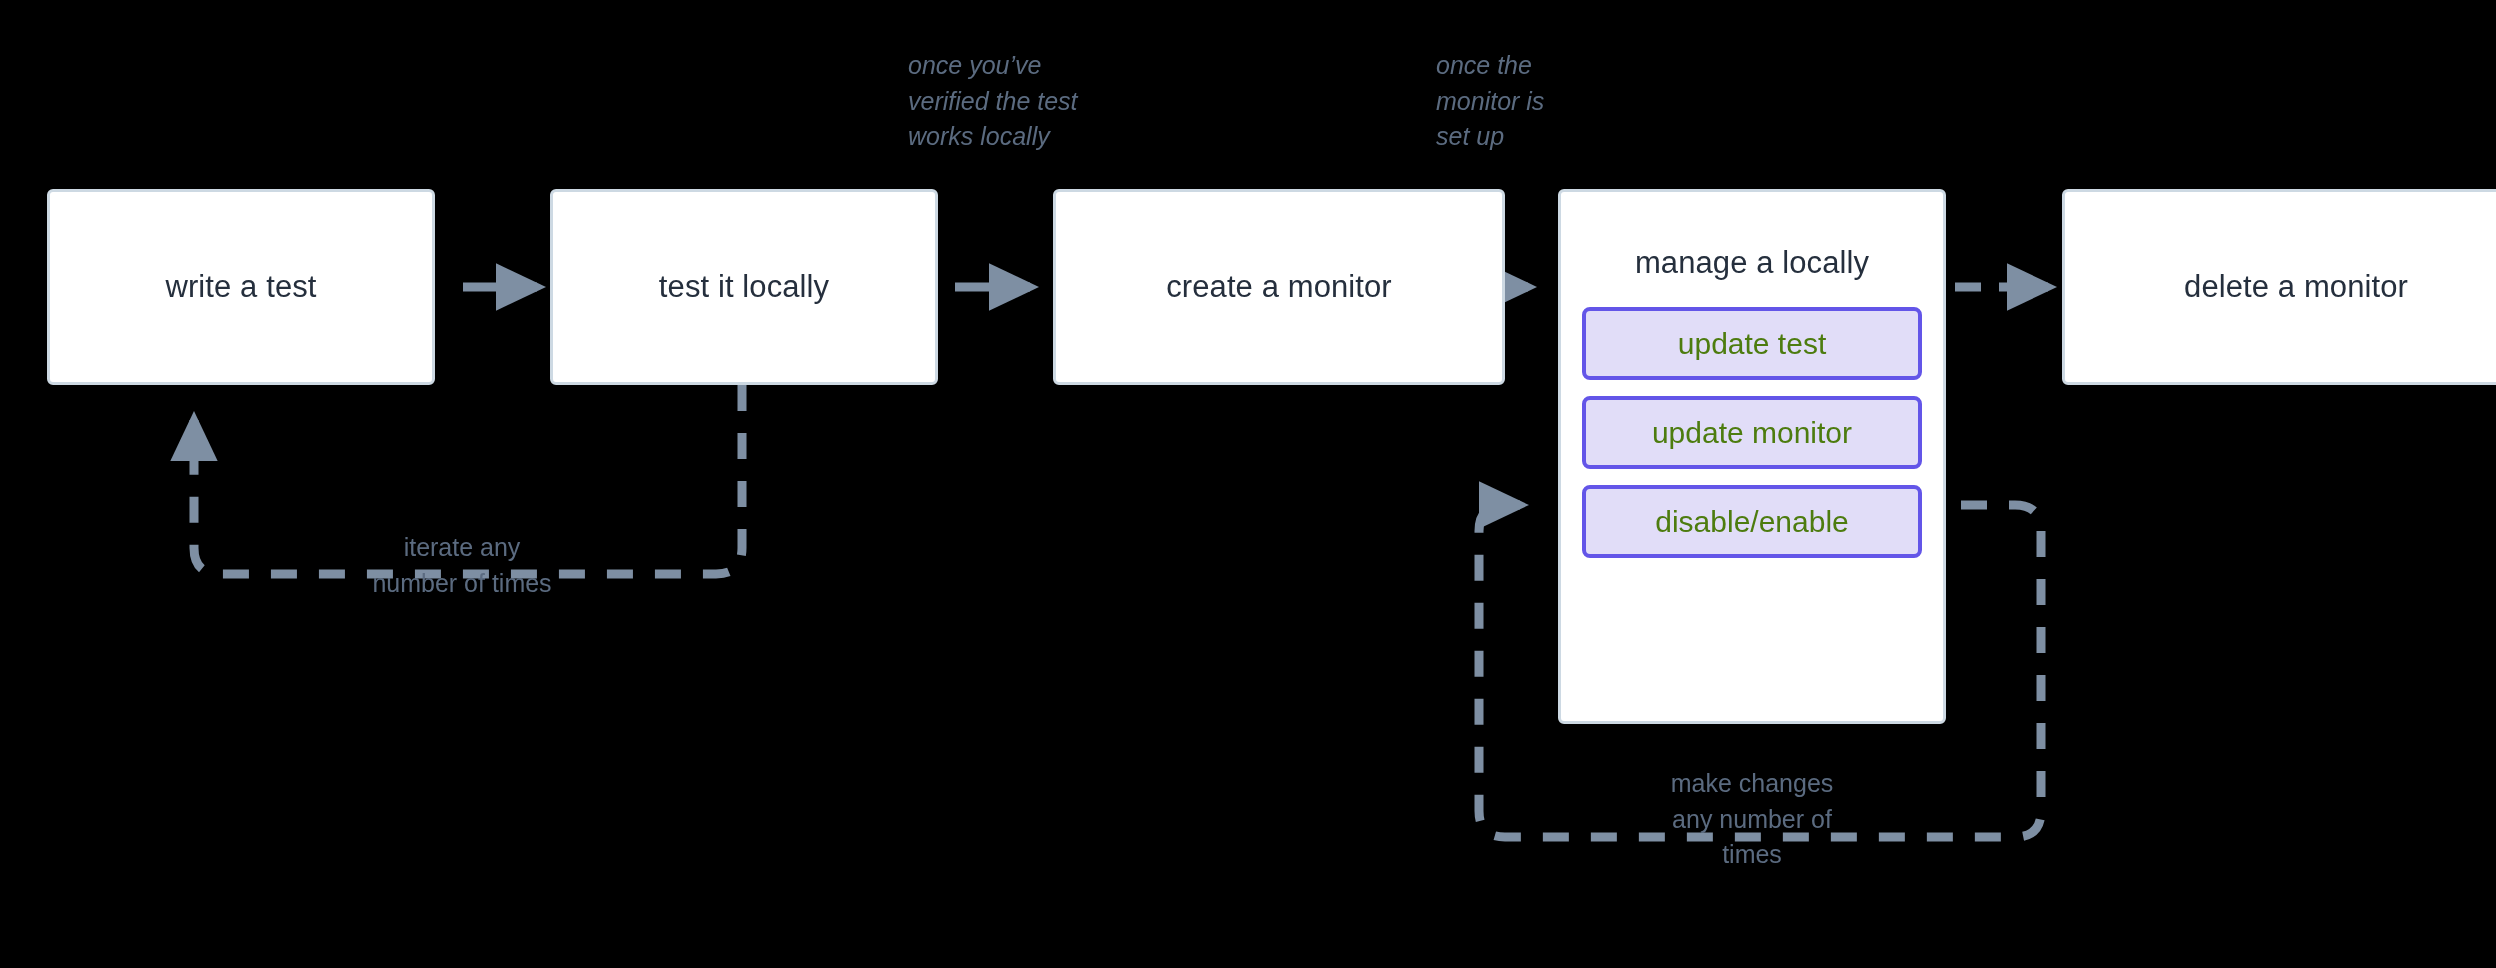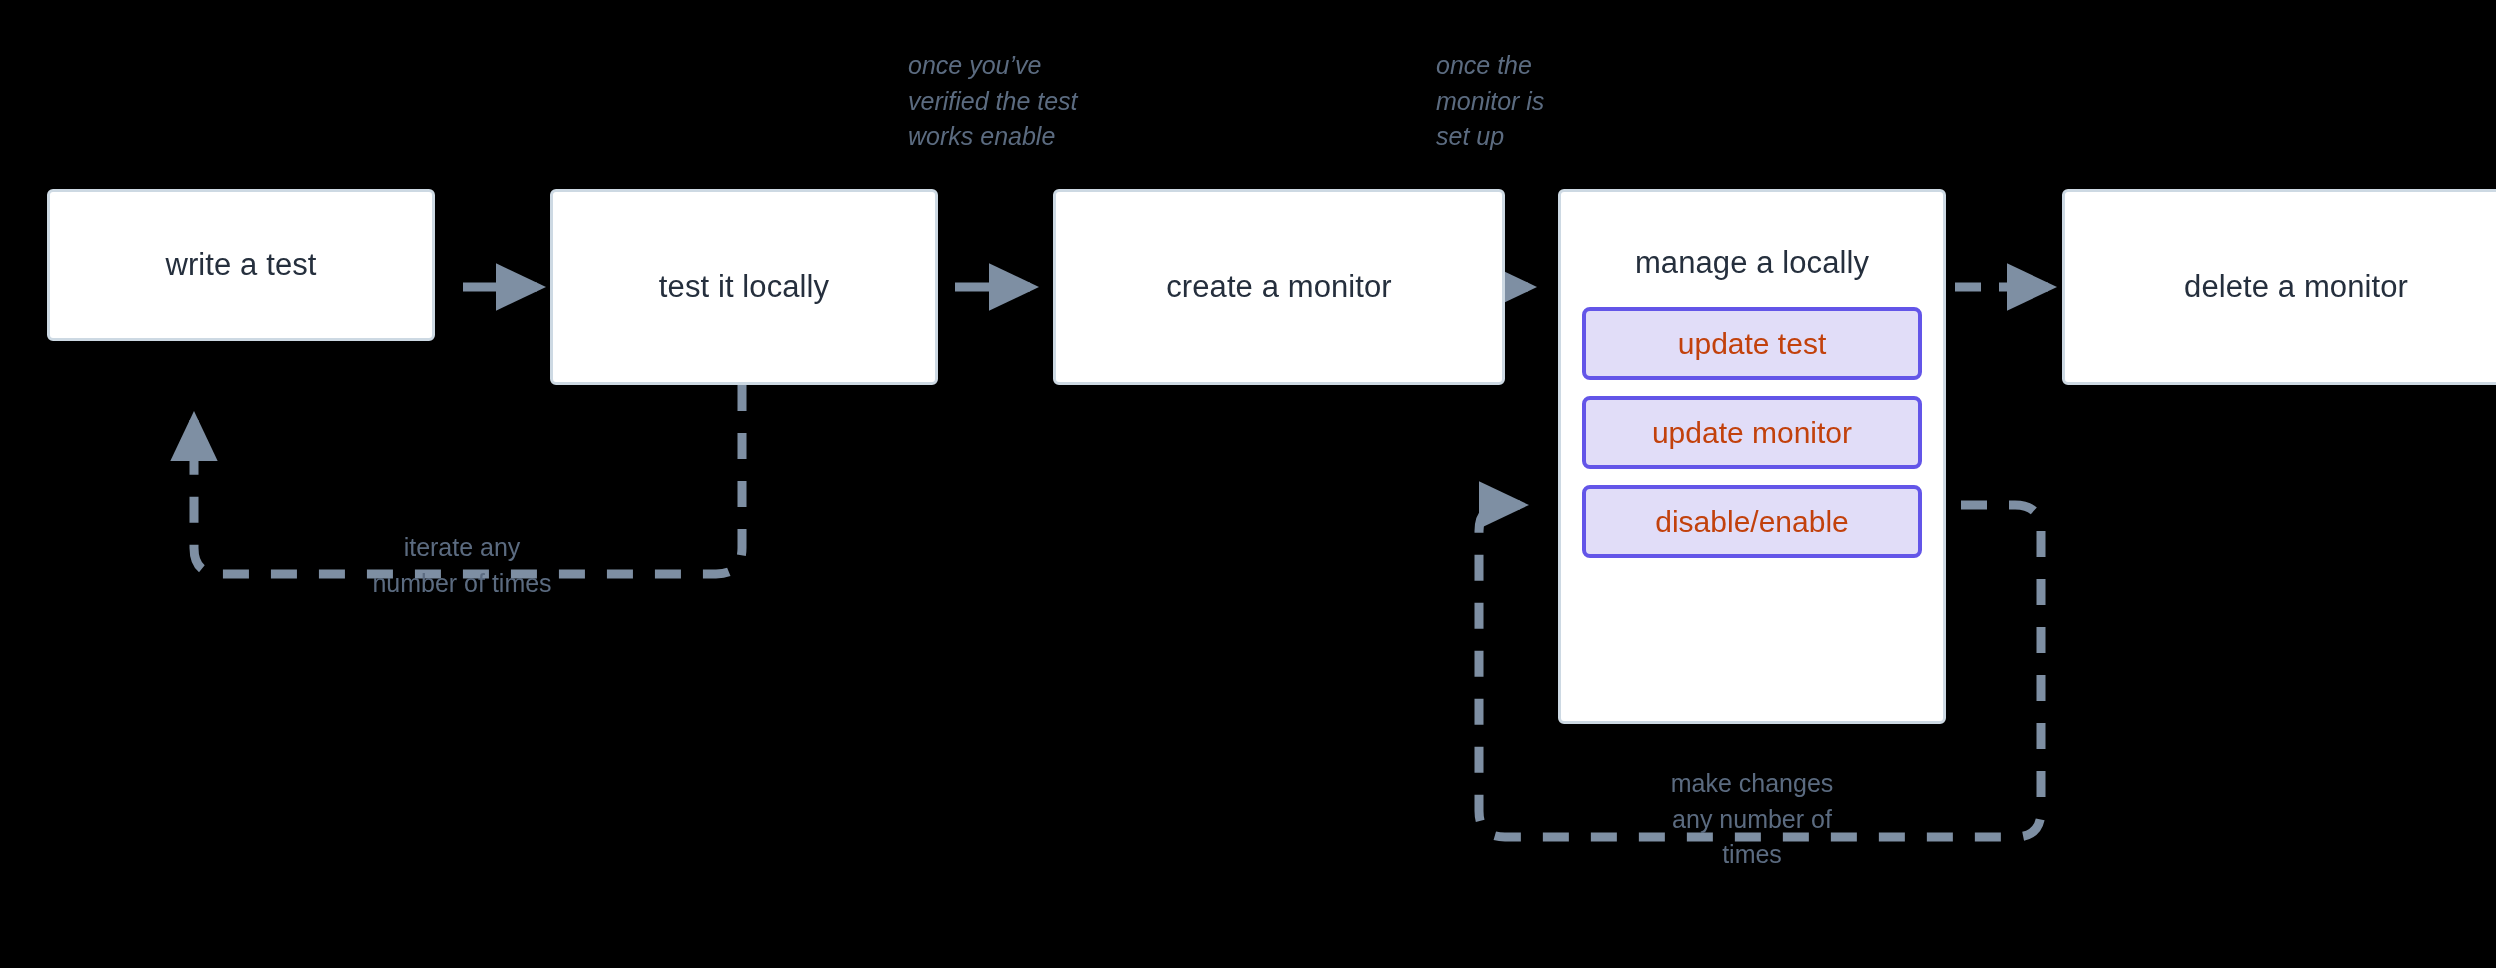--- a/index.html
+++ b/index.html
@@ -56,21 +56,21 @@
     border-radius: 8px;
     display: flex;
     align-items: center;
     justify-content: center;
     margin-bottom: 16px;
   }
   .subnode:last-child {
     margin-bottom: 8px;
   }
   .subnode-label {
-    color: #c2410c;
+    color: #4d7c0f;
     font-size: 30px;
     white-space: nowrap;
   }
   .annotation {
     position: absolute;
     color: #5b6b80;
     font-size: 25px;
     line-height: 1.42;
     white-space: pre-line;
   }
@@ -112,21 +112,21 @@
 
     <g>
       <path d="M 742 385 L 742 548 Q 742 574 716 574 L 220 574 Q 194 574 194 548 L 194 420" fill="none" stroke="#7e8fa3" stroke-width="9" stroke-dasharray="26 22" stroke-linecap="butt" marker-end="url(#arrowhead)"></path>
     </g>
 
     <g>
       <path d="M 1961 505 L 2015 505 Q 2041 505 2041 531 L 2041 811 Q 2041 837 2015 837 L 1505 837 Q 1479 837 1479 811 L 1479 531 Q 1479 505 1505 505 L 1520 505" fill="none" stroke="#7e8fa3" stroke-width="9" stroke-dasharray="26 22" stroke-linecap="butt" marker-end="url(#arrowhead)"></path>
     </g>
   </svg>
 
-  <div class="node simple" style="left:47px; top:189px; width:388px; height:152px;">
+  <div class="node simple" style="left:47px; top:189px; width:388px; height:196px;">
     <span class="node-label">write a test</span>
   </div>
 
   <div class="node simple" style="left:550px; top:189px; width:388px; height:196px;">
     <span class="node-label">test it locally</span>
   </div>
 
   <div class="node simple" style="left:1053px; top:189px; width:452px; height:196px;">
     <span class="node-label">create a monitor</span>
   </div>
@@ -143,21 +143,21 @@
       <span class="subnode-label">disable/enable</span>
     </div>
   </div>
 
   <div class="node simple" style="left:2062px; top:189px; width:468px; height:196px;">
     <span class="node-label">delete a monitor</span>
   </div>
 
   <div class="annotation italic" style="left:908px; top:48px;">once you’ve
 verified the test
-works enable</div>
+works locally</div>
 
   <div class="annotation italic" style="left:1436px; top:48px;">once the
 monitor is
 set up</div>
 
   <div class="annotation centered" style="left:336px; top:530px; width:252px;">iterate any
 number of times</div>
 
   <div class="annotation centered" style="left:1626px; top:766px; width:252px;">make changes
 any number of

